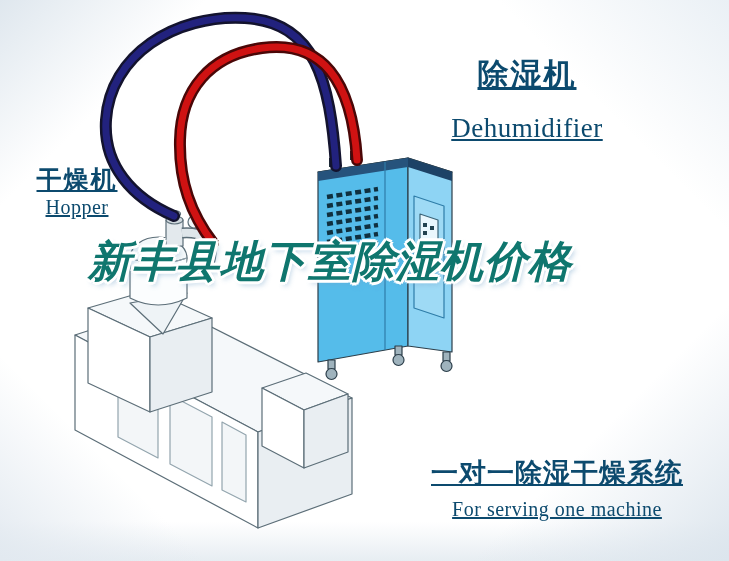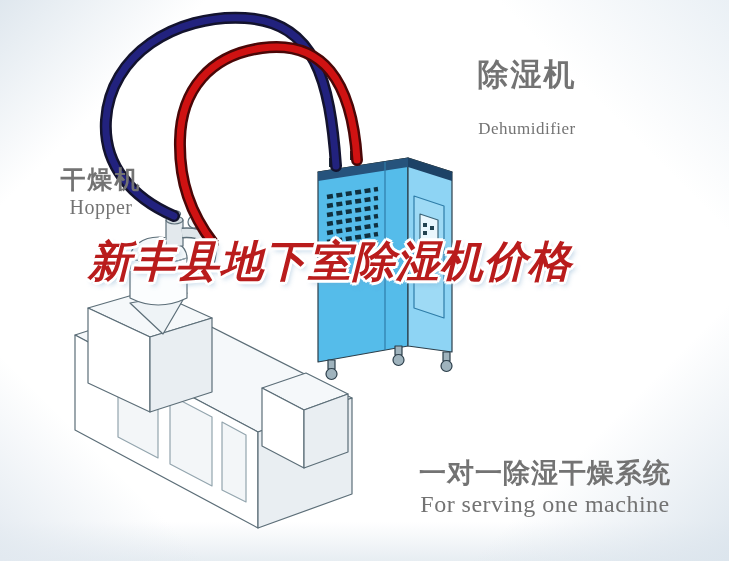--- a/index.html
+++ b/index.html
@@ -14,43 +14,43 @@
     position:absolute; inset:0; pointer-events:none;
     background:
       linear-gradient(135deg, #dfe7ee 0%, rgba(255,255,255,0) 16%),
       linear-gradient(225deg, #eaf0f5 0%, rgba(255,255,255,0) 18%),
       linear-gradient(315deg, #dce5ed 0%, rgba(255,255,255,0) 20%),
       linear-gradient(45deg,  #e2e9f0 0%, rgba(255,255,255,0) 16%),
       linear-gradient(0deg,   #e7edf2 0%, rgba(255,255,255,0) 7%);
   }
   .illustration { position:absolute; left:0; top:0; }
 
-  .label { position:absolute; text-align:center; color:#737373; }
+  .label { position:absolute; text-align:center; color:#0c4a6e;text-decoration:underline; }
   .label-zh { font-weight:bold; letter-spacing:2px; }
   .label-en { font-family:"Liberation Serif","DejaVu Serif",serif; letter-spacing:0.5px; }
 
   .dehumidifier-label { left:438px; top:54px; width:178px; }
   .dehumidifier-label .label-zh { font-size:31px; }
-  .dehumidifier-label .label-en { font-size:17px; margin-top:23px; }
+  .dehumidifier-label .label-en { font-size:27px; margin-top:17px; }
 
-  .hopper-label { left:46px; top:163px; width:110px; }
+  .hopper-label { left:22px; top:163px; width:110px; }
   .hopper-label .label-zh { font-size:25px; }
   .hopper-label .label-en { font-size:20px; }
 
-  .system-label { left:400px; top:455px; width:290px; }
+  .system-label { left:412px; top:455px; width:290px; }
   .system-label .label-zh { font-size:27px; letter-spacing:1px; }
-  .system-label .label-en { font-size:24px; }
+  .system-label .label-en { font-size:20px; margin-top:7px; }
 
   .main-title {
     position:absolute; left:0; top:236px; width:660px;
     text-align:center;
     font-size:43px; line-height:50px;
     font-weight:bold; font-style:italic;
     letter-spacing:1px;
-    color:#b91c1c;
+    color:#0f766e;
     text-shadow:
       -2px -2px 0 #ffffff, 2px -2px 0 #ffffff,
       -2px 2px 0 #ffffff, 2px 2px 0 #ffffff,
       0 -3px 0 #ffffff, 0 3px 0 #ffffff,
       -3px 0 0 #ffffff, 3px 0 0 #ffffff,
       3px 4px 5px rgba(110,160,200,0.45);
   }
 </style>
 </head>
 <body>

